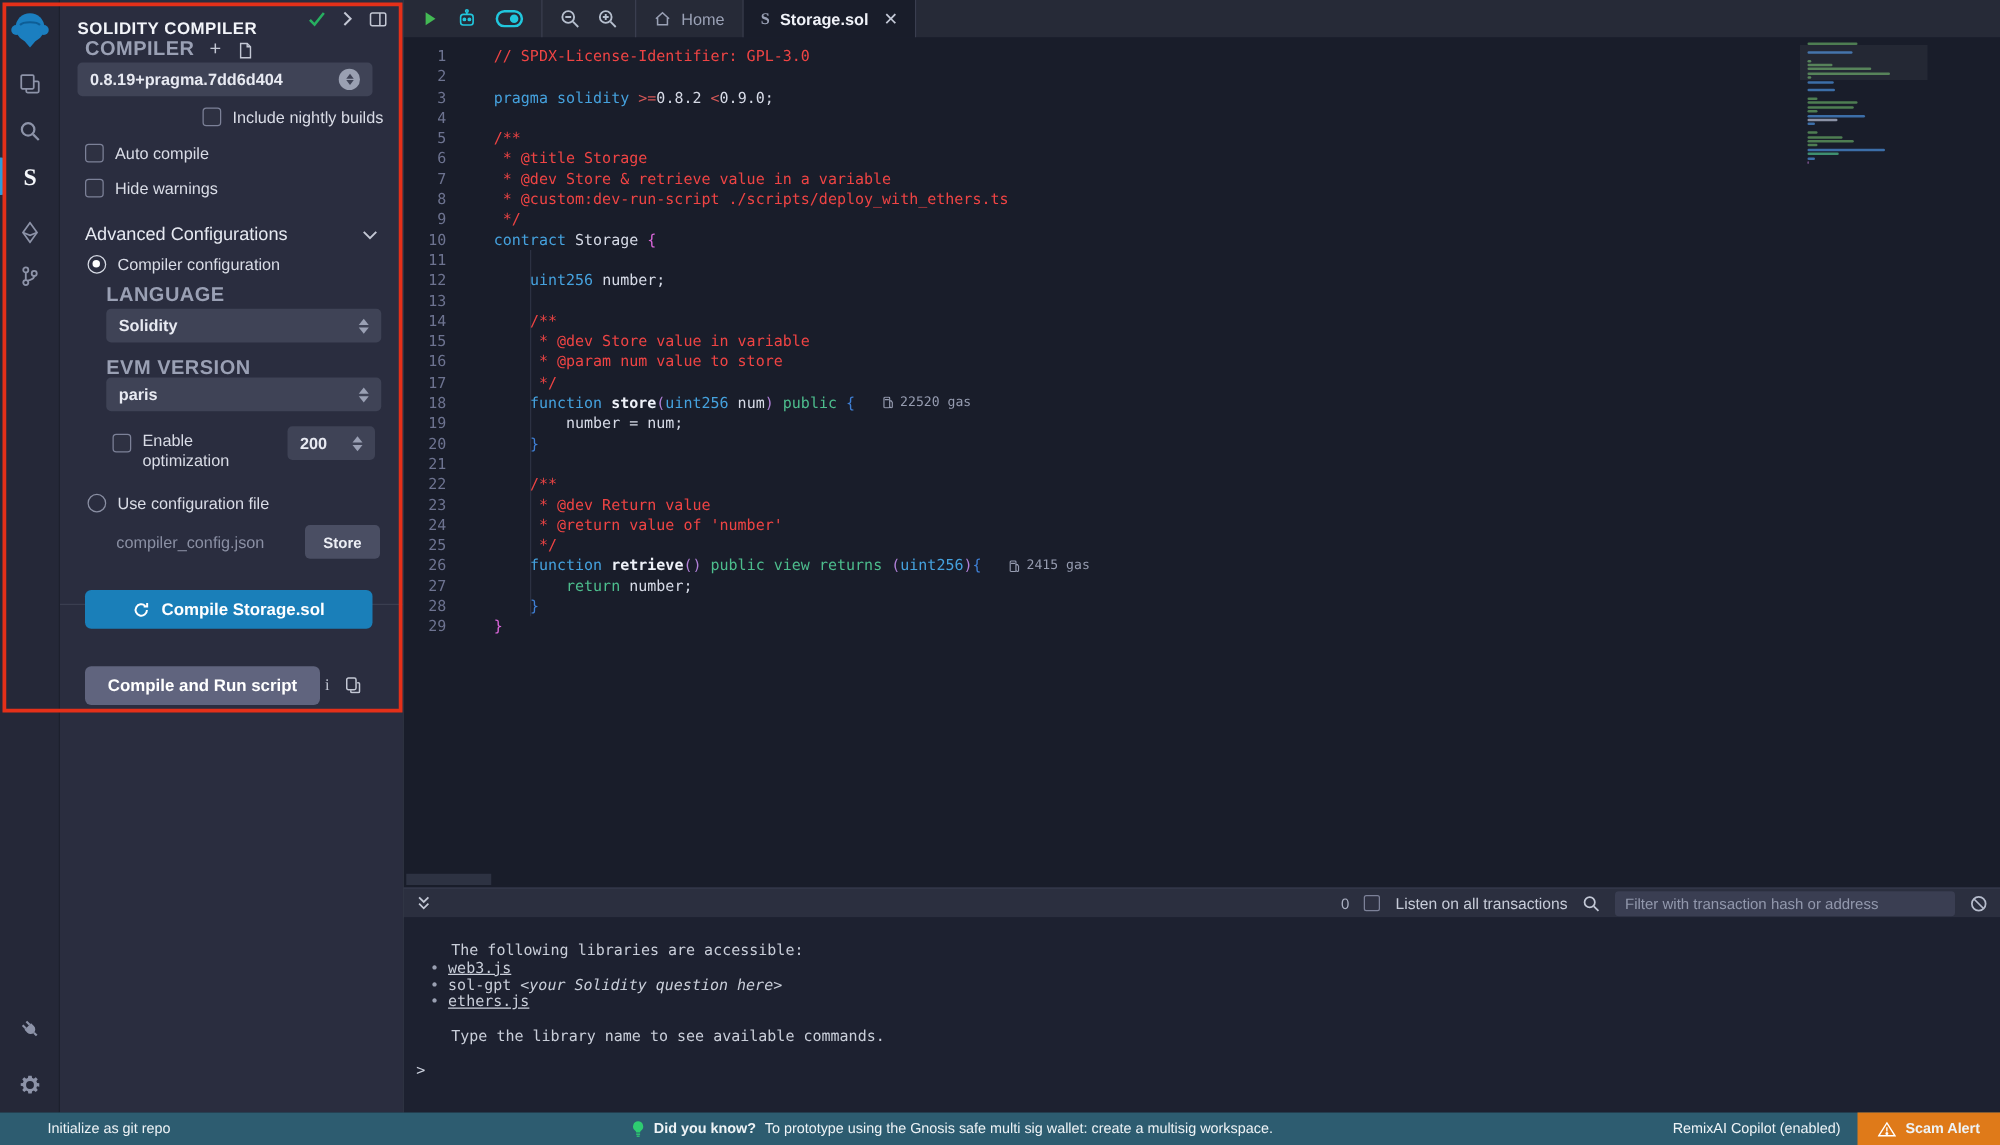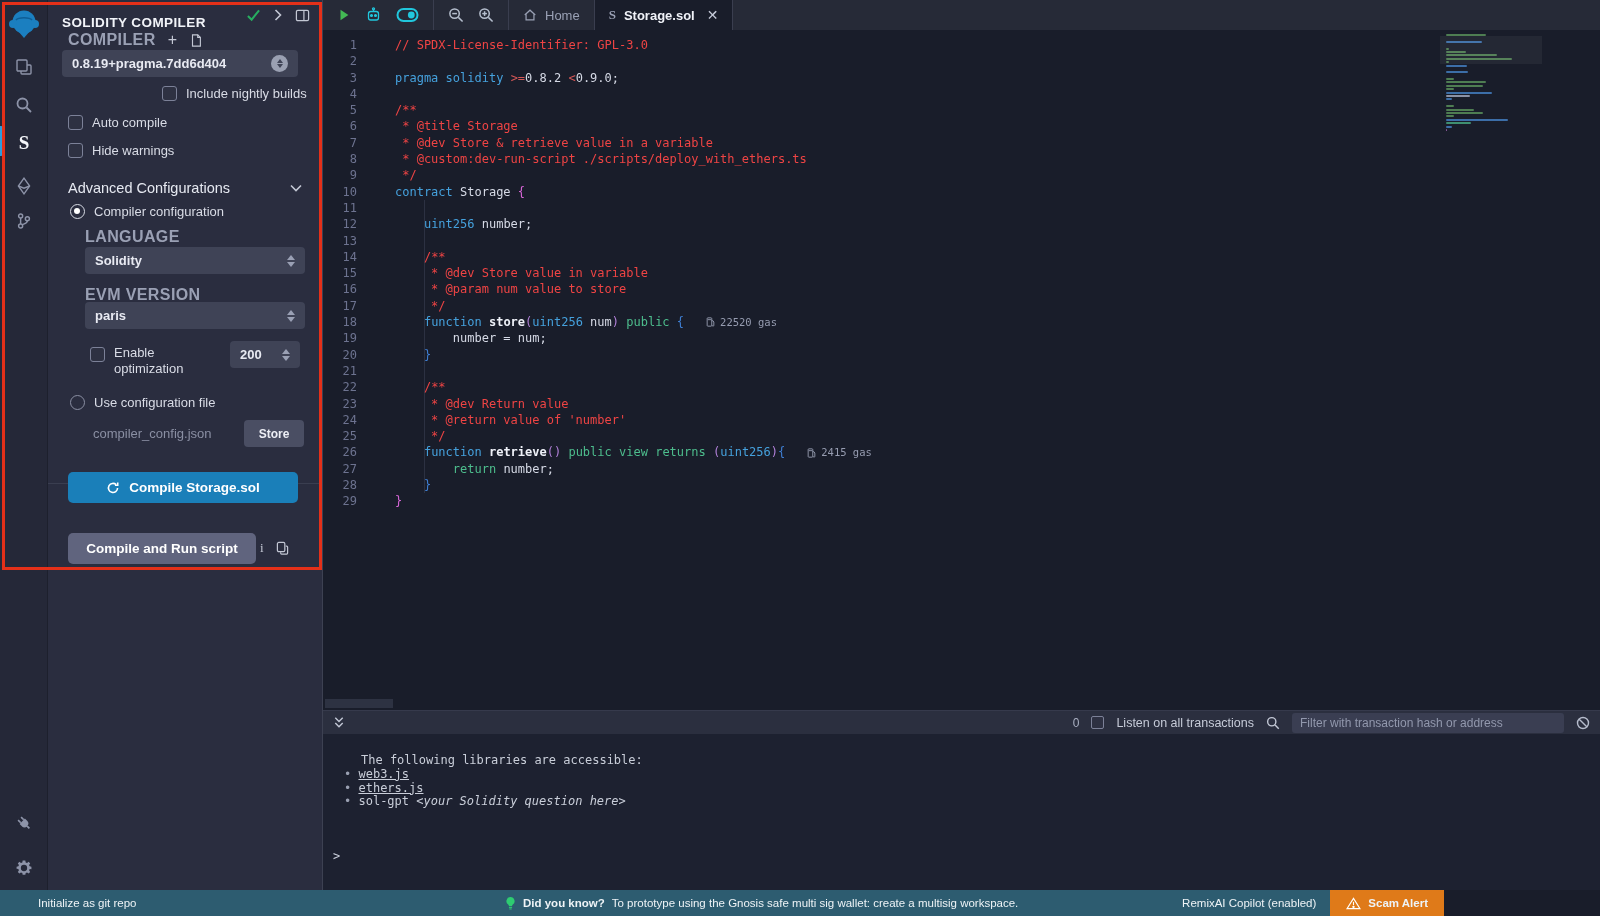--- a/index.html
+++ b/index.html
@@ -82,21 +82,21 @@
   .terminal { position:absolute; left:0; top:734px; width:100%; height:156px; background:#1d2130; font-family:"DejaVu Sans Mono", monospace; font-size:12px; color:#c9ced9; }
   .term-lines { padding:20px 0 0 10px; line-height:13.8px;margin-left:11px; }
   .tl { white-space:pre; }
   .tl .bullet { color:#9aa0b2; }
   .tl.ind { padding-left:17px; }
   .tl a { color:#c9ced9; text-decoration:underline; }
   .tl .it { font-style:italic; }
   .prompt { position:absolute; left:10px; top:115px; color:#cdd2de; }
 
   
-  .statusbar { position:absolute; left:0; bottom:0; width:1444px; height:26px; background:#2d5c70; display:flex; align-items:center; font-size:11.5px; color:#eef3f6; z-index:5; }
+  .statusbar { position:absolute; left:0; bottom:0; width:1600px; height:26px; background:#2d5c70; display:flex; align-items:center; font-size:11.5px; color:#eef3f6; z-index:5; }
   .sb-left { margin-left:38px; }
   .sb-center { position:absolute; left:505px; display:flex; align-items:center; gap:7px; }
   .sb-center b { font-weight:bold; }
   .sb-right { margin-left:auto; display:flex; align-items:center; height:100%; }
   .sb-copilot { margin-right:14px; }
   .scam-badge { height:100%; background:#df7a19; display:flex; align-items:center; gap:7px; padding:0 16px; font-weight:bold; }
 
   svg { display:block; }
 </style>
 </head>
@@ -420,23 +420,24 @@
             <circle cx="7" cy="7" r="5.5"></circle>
             <line x1="3.2" y1="3.2" x2="10.8" y2="10.8"></line>
           </svg>
       </div>
     </div>
 
     <div class="terminal">
       <div class="term-lines" id="term-lines">
           <div class="tl ind"><span>The following libraries are accessible:</span></div>
           <div class="tl"><span class="bullet">• </span><a href="#">web3.js</a></div>
+          <div class="tl"><span class="bullet">• </span><span>sol-gpt </span><span class="it">&lt;your Solidity question here&gt;</span></div>
           <div class="tl"><span class="bullet">• </span><a href="#">ethers.js</a></div>
-          <div class="tl"><span class="bullet">• </span><span>sol-gpt </span><span class="it">&lt;your Solidity question here&gt;</span></div>
           <div class="tl">&nbsp;</div>
+          <div class="tl ind"><span>Type the library name to see available commands.</span></div>
         </div>
       <div class="prompt">&gt;</div>
     </div>
   </div>
 
   <div class="statusbar">
     <span class="sb-left">Initialize as git repo</span>
     <span class="sb-center">
       <svg width="11" height="15" viewBox="0 0 12 16">
           <path d="M6 1a4.5 4.5 0 0 1 2.5 8.2c-.5.4-.8 1-.8 1.6H4.3c0-.6-.3-1.2-.8-1.6A4.5 4.5 0 0 1 6 1z" fill="#2ecc71"></path>

